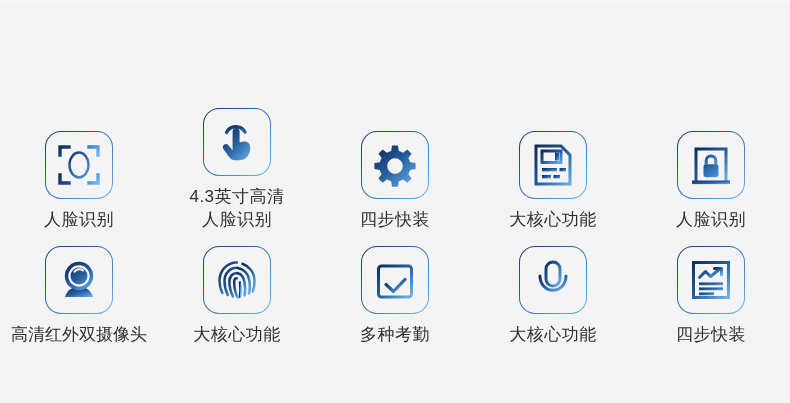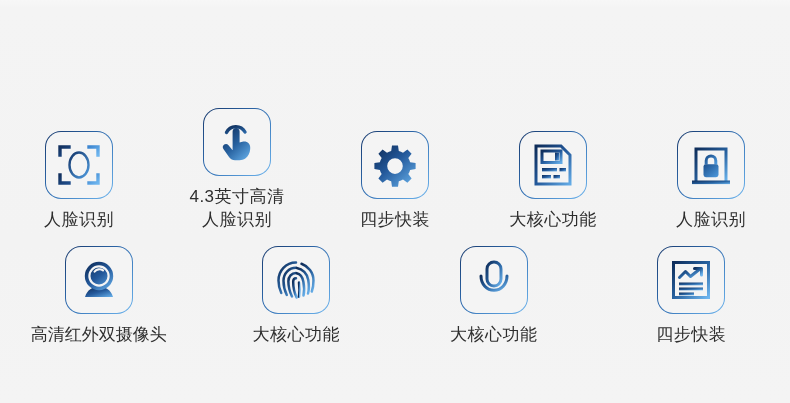--- a/index.html
+++ b/index.html
@@ -332,20 +332,47 @@
                   <path d="M23 21.2 C21.2 21.2 20.2 22.8 20.2 24.8 C20.2 31.0 21.6 36.2 23.6 40.5"></path>
                   <path d="M26.0 39.8 C26.7 35.8 26.5 29.8 26.0 25.6"></path>
                 </g>
               </svg>
             </span>
           </div>
         </div>
         <div class="label">大核心功能</div>
       </div>
 
+      <div class="cell">
+        <div class="tile">
+          <div class="tile-inner">
+            <span>
+              <svg width="46" height="46" viewBox="0 0 46 46">
+                <defs>
+                  <linearGradient id="gCal" x1="0" y1="0" x2="1" y2="1">
+                    <stop offset="0" stop-color="#0f2e5b"></stop>
+                    <stop offset="0.5" stop-color="#27619f"></stop>
+                    <stop offset="1" stop-color="#6fb6ef"></stop>
+                  </linearGradient>
+                </defs>
+
+                <line x1="14.5" y1="4.5" x2="14.5" y2="12" stroke="url(#gCal)" stroke-width="3" stroke-linecap="round"></line>
+                <line x1="31.5" y1="4.5" x2="31.5" y2="12" stroke="url(#gCal)" stroke-width="3" stroke-linecap="round"></line>
+
+                <rect x="6.5" y="9" width="33" height="31" rx="3" fill="none" stroke="url(#gCal)" stroke-width="3"></rect>
+
+                <line x1="6.5" y1="18.5" x2="39.5" y2="18.5" stroke="url(#gCal)" stroke-width="3"></line>
+
+                <path d="M14 27.5 L21.5 34.5 L33 22.5" fill="none" stroke="url(#gCal)" stroke-width="3.2" stroke-linecap="round" stroke-linejoin="round"></path>
+              </svg>
+            </span>
+          </div>
+        </div>
+        <div class="label">多种考勤</div>
+      </div>
 
       <div class="cell">
         <div class="tile">
           <div class="tile-inner">
             <span>
               <svg width="46" height="46" viewBox="0 0 46 46">
                 <defs>
                   <linearGradient id="gMic" x1="0" y1="0" x2="1" y2="1">
                     <stop offset="0" stop-color="#0f2e5b"></stop>
                     <stop offset="0.5" stop-color="#27619f"></stop>

